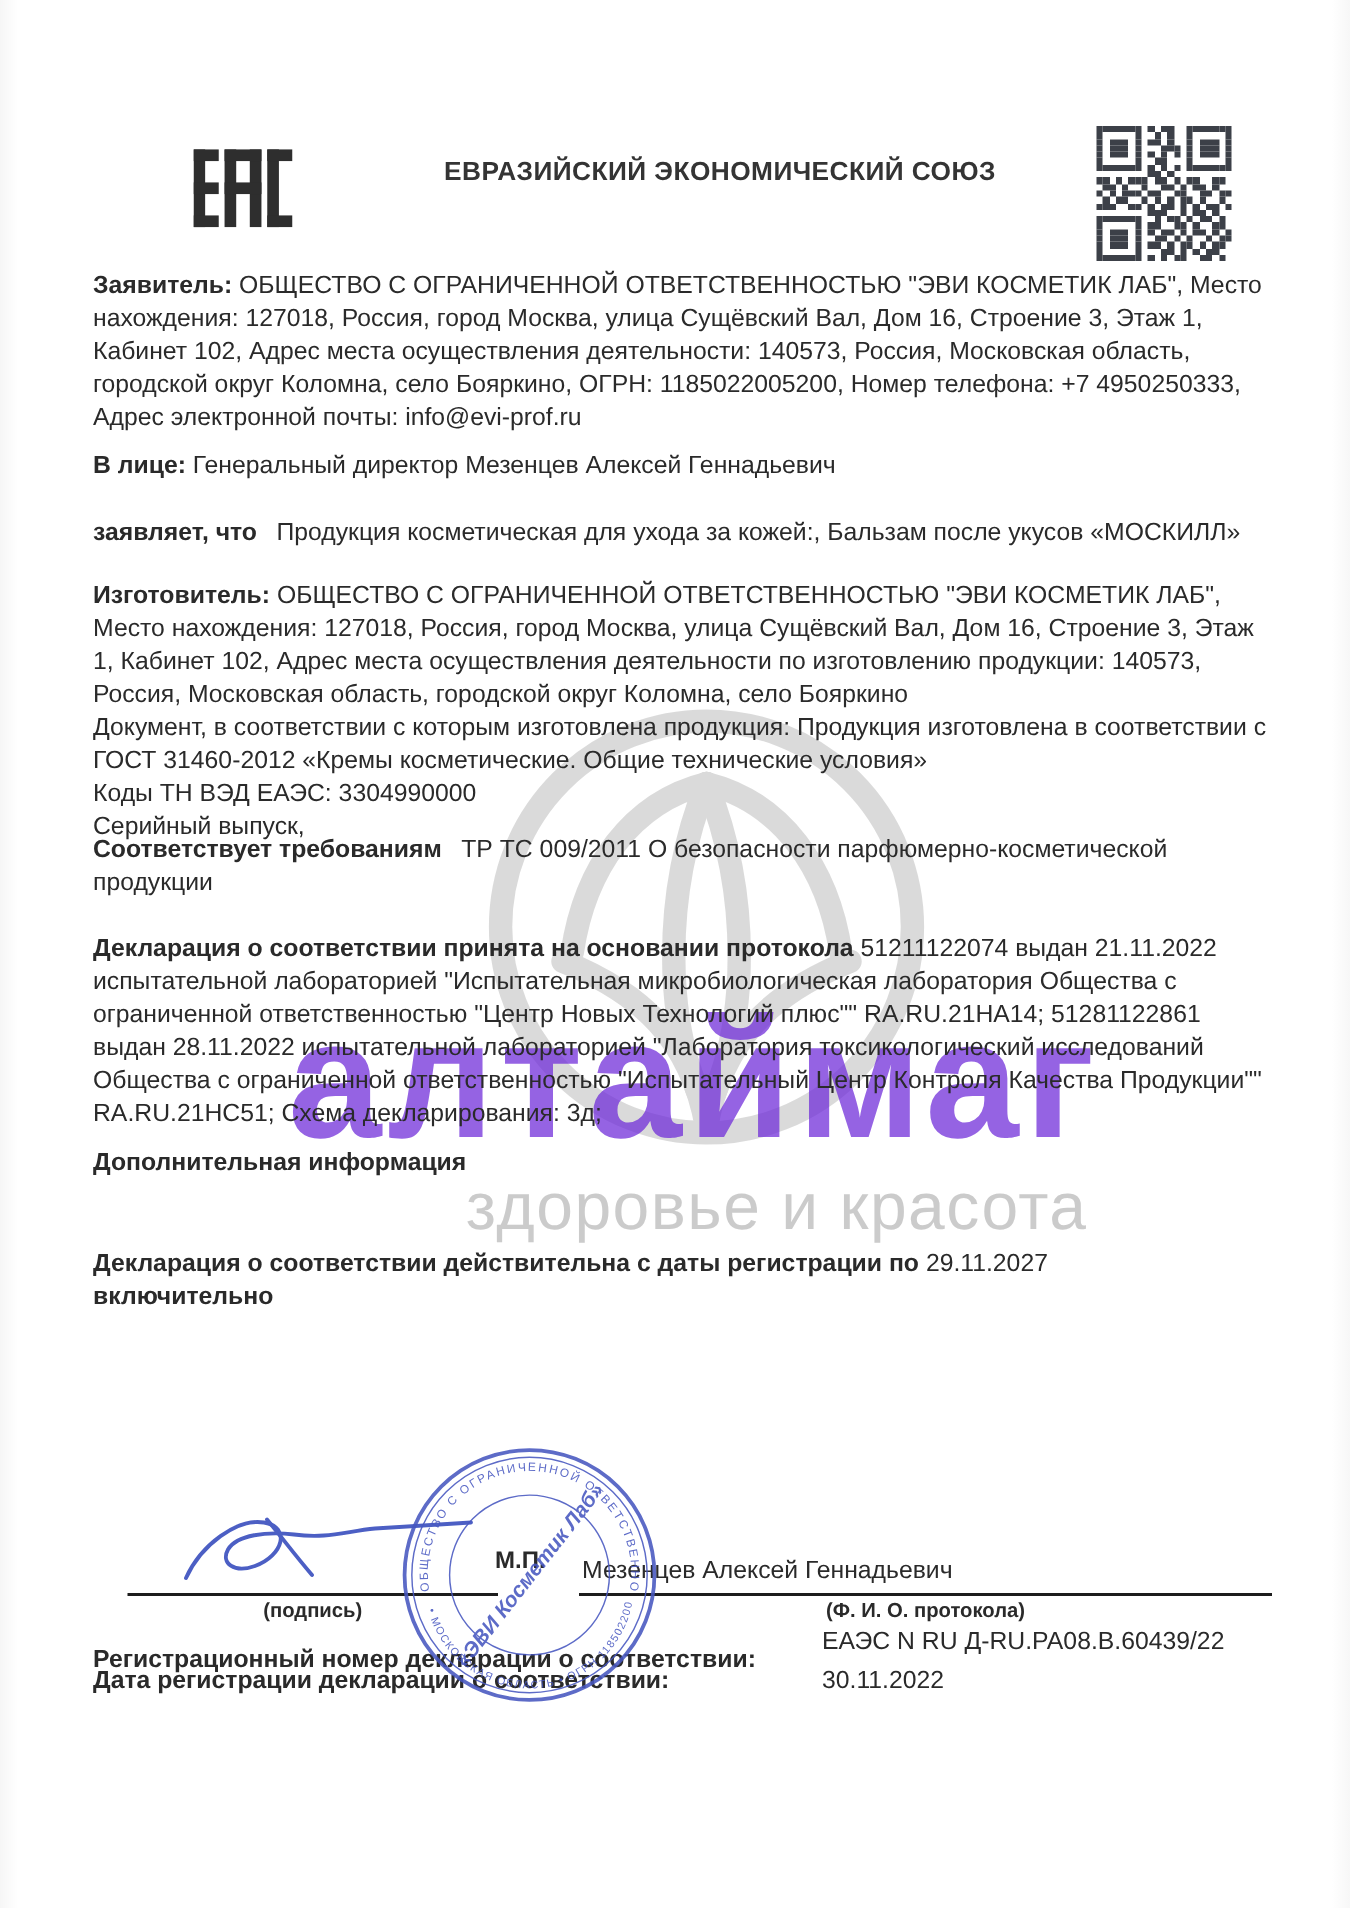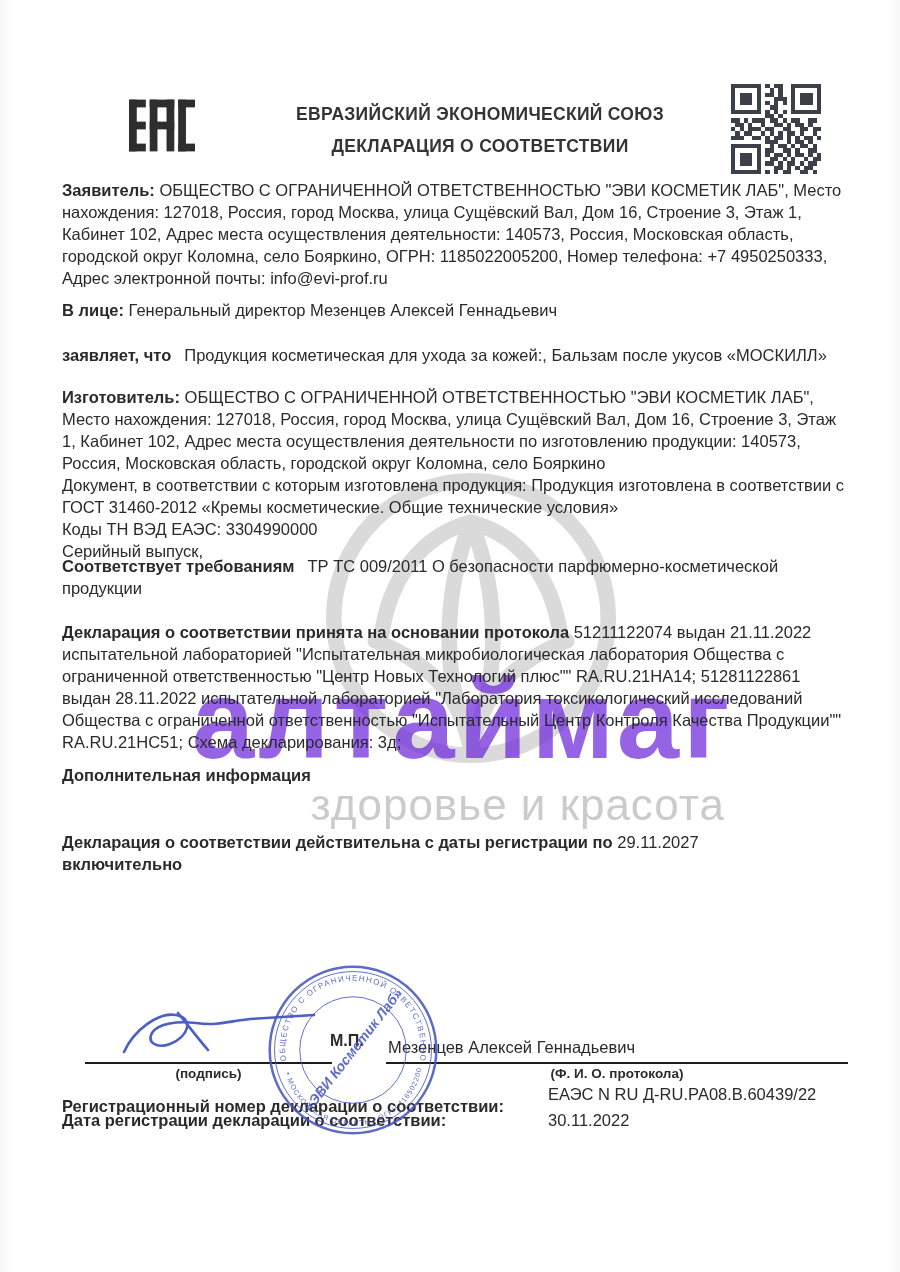--- a/index.html
+++ b/index.html
@@ -69,21 +69,20 @@
     <rect x="32" y="0" width="38" height="12"></rect>
       <rect x="32" y="34" width="38" height="12"></rect>
     <rect x="76" y="0" width="12" height="80"></rect>
       <rect x="76" y="0" width="26" height="12"></rect>
     <rect x="76" y="68" width="26" height="12"></rect>
   </g>
 </svg>
 
 <div id="title-block">
   <div class="t1">ЕВРАЗИЙСКИЙ ЭКОНОМИЧЕСКИЙ СОЮЗ</div>
-  <div class="t2">ДЕКЛАРАЦИЯ О СООТВЕТСТВИИ</div>
 </div>
 
 <div id="qr">
     <div class="on"></div>
     <div class="on"></div>
     <div class="on"></div>
     <div class="on"></div>
     <div class="on"></div>
     <div class="on"></div>
     <div class="on"></div>

